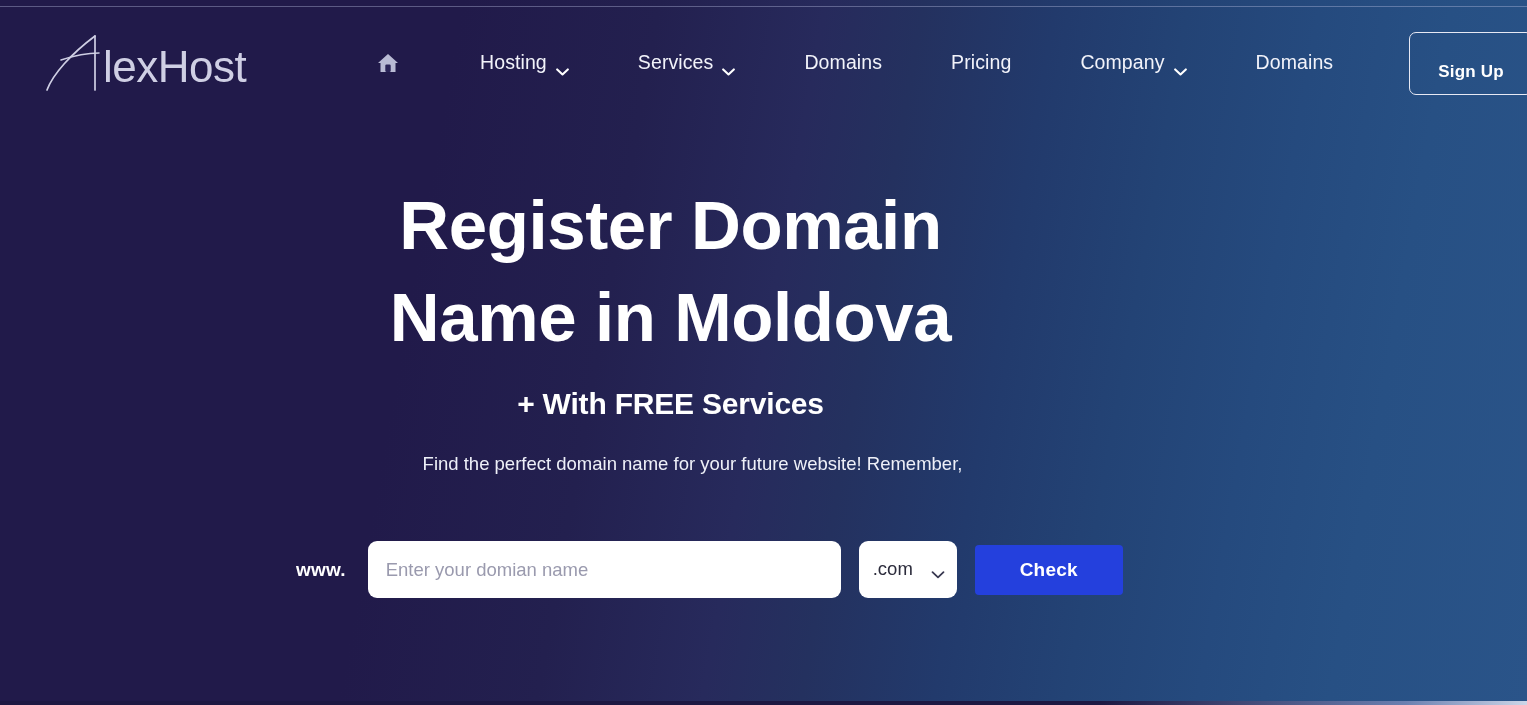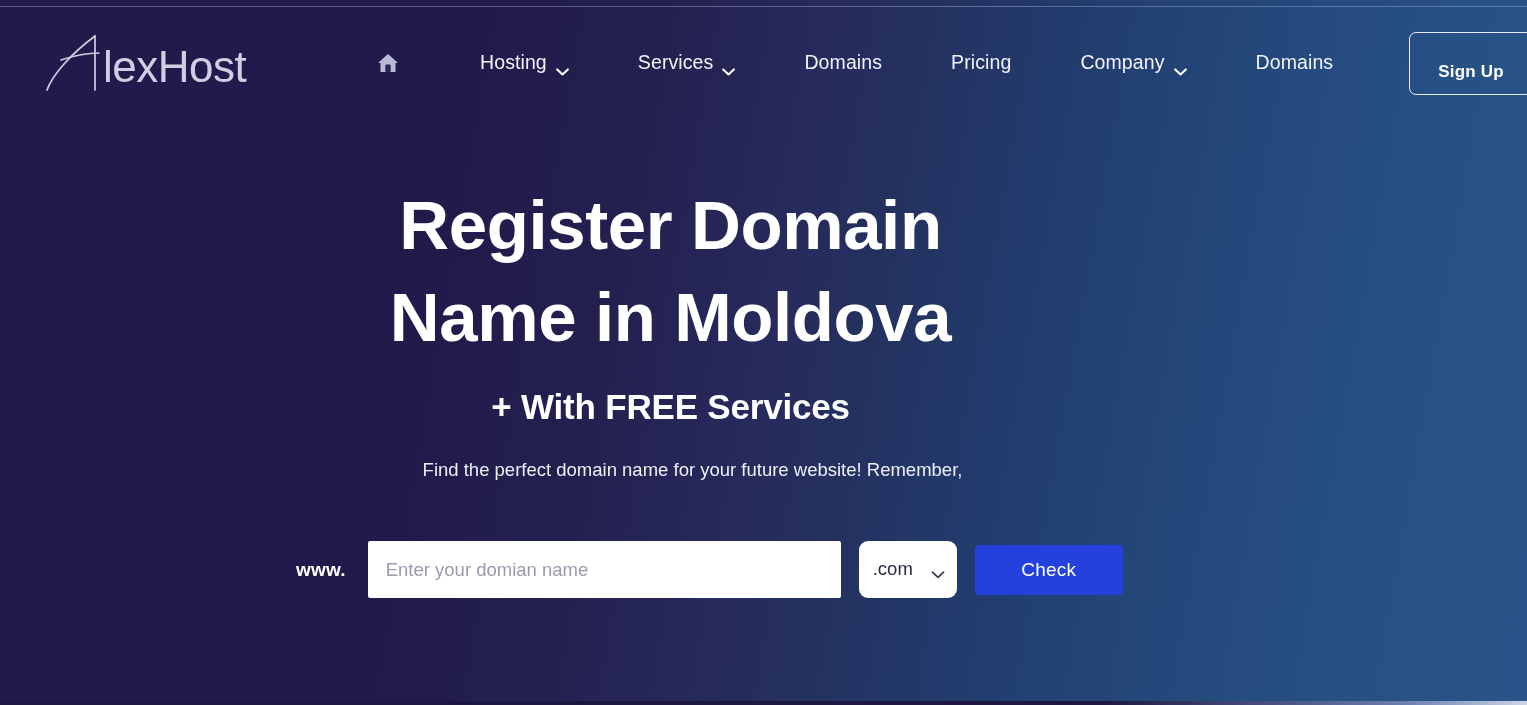--- a/index.html
+++ b/index.html
@@ -148,21 +148,21 @@
     font-size: 69px;
     font-weight: 700;
     line-height: 1.33;
     letter-spacing: -0.4px;
     max-width: 700px;
     margin: 0 auto;
   }
 
   .hero h2 {
     color: #ffffff;
-    font-size: 35px;
+    font-size: 30px;
     font-weight: 700;
     letter-spacing: -0.2px;
     margin-top: 22px;
     line-height: 1.2;
   }
 
   .hero-desc {
     margin-top: 26px;
     color: #eef0f8;
     font-size: 18.5px;
@@ -190,21 +190,21 @@
     letter-spacing: 0.2px;
     margin-right: 14px;
     line-height: 1;
     white-space: nowrap;
   }
 
   .domain-input {
     width: 473px;
     height: 57px;
     border: none;
-    border-radius: 2px;
+    border-radius: 9px;
     background: #ffffff;
     font-family: "Liberation Sans", sans-serif;
     font-size: 18.5px;
     color: #2b2b3b;
     padding: 0 18px;
     outline: none;
   }
   .domain-input::placeholder {
     color: #9a9aae;
     font-size: 18.5px;
@@ -241,21 +241,21 @@
   .check-btn {
     margin-left: 10px;
     width: 148px;
     height: 50px;
     background: #2440dd;
     border: none;
     border-radius: 4px;
     color: #ffffff;
     font-family: "Liberation Sans", sans-serif;
     font-size: 19px;
-    font-weight: 400;
+    font-weight: 700;
     letter-spacing: 0.2px;
     cursor: pointer;
   }
 </style>
 </head>
 <body>
 
 <div id="page">
 
   <div class="top-hairline"></div>

